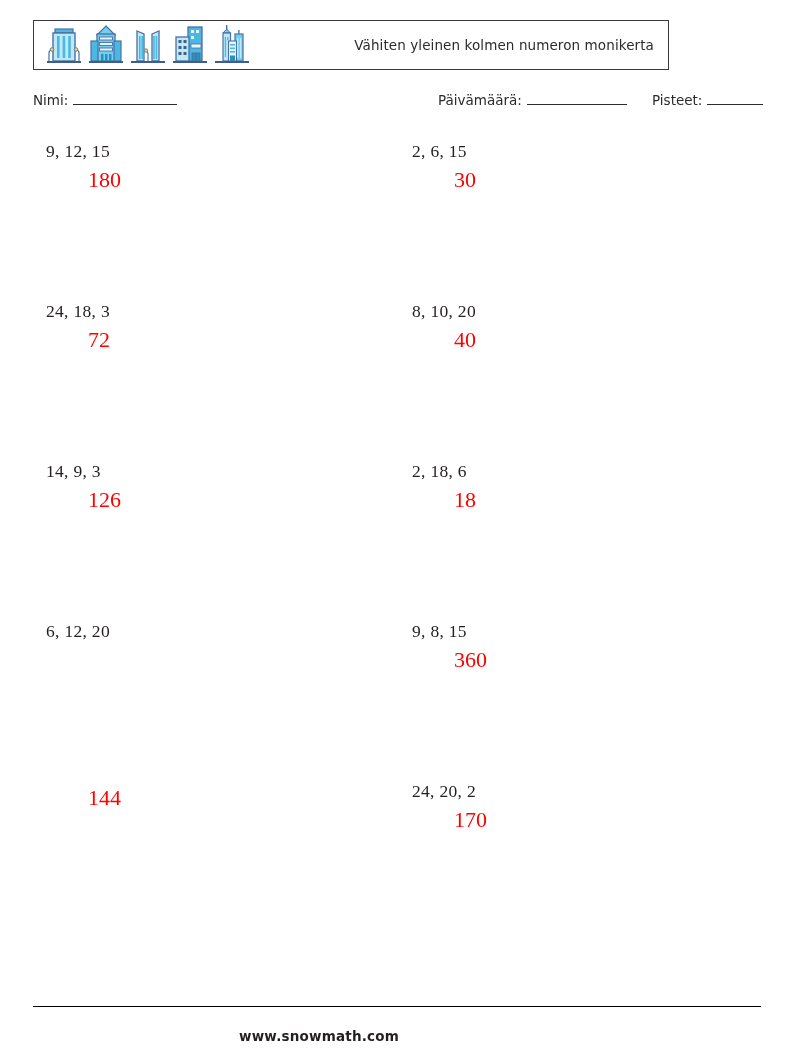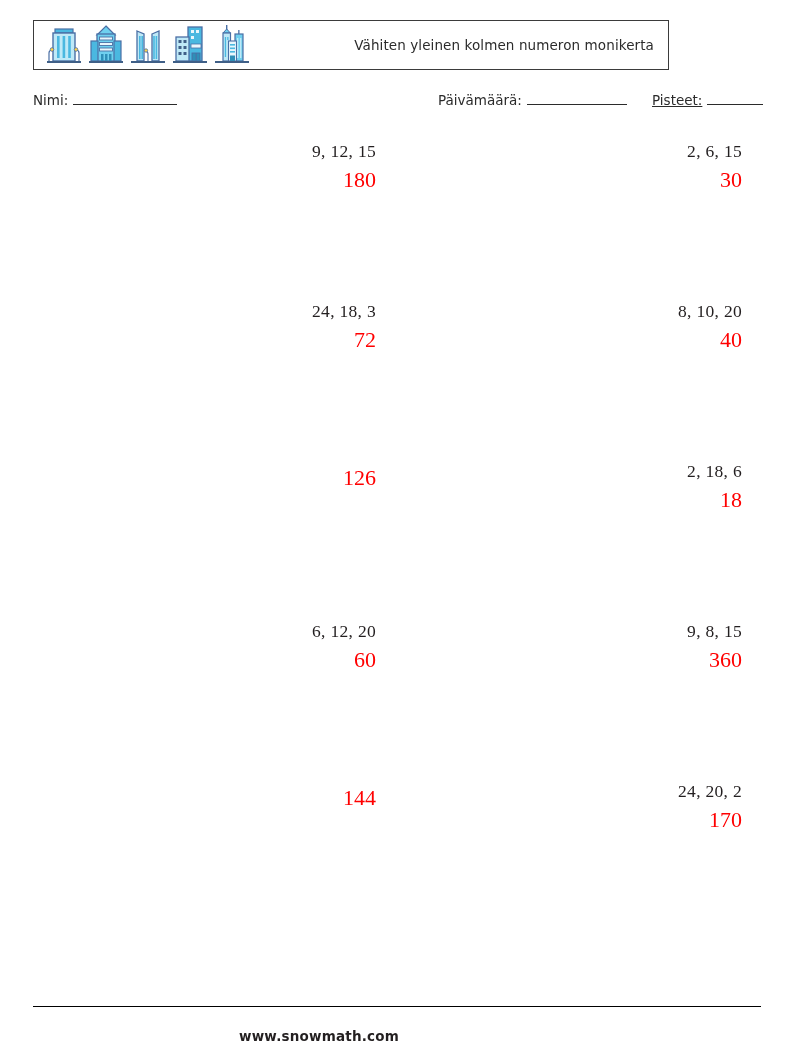--- a/index.html
+++ b/index.html
@@ -74,30 +74,29 @@
   .info-label { margin-right: 5px; }
   .blank-line {
     display: inline-block;
     border-bottom: 1.4px solid #2b2b2b;
     height: 12px;
   }
   .f-name  { left: 0px; }
   .f-name  .blank-line { width: 104px; }
   .f-date  { left: 405px; }
   .f-date  .blank-line { width: 100px; }
-  .f-score { left: 619px; text-decoration: underline; }
+  .f-score { left: 619px; }
   .f-score .blank-line { width: 56px; }
 
   
   .problems {
     position: absolute;
     left: 0px;
     top: 140px;
     width: 794px;
-    text-align: right;
   }
   .prow {
     position: relative;
     height: 160px;
   }
   .cell {
     position: absolute;
     top: 0;
     width: 330px;
   }
@@ -275,32 +274,32 @@
       <div class="answer">72</div>
     </div>
     <div class="cell right">
       <div class="question">8, 10, 20</div>
       <div class="answer">40</div>
     </div>
   </div>
 
   <div class="prow">
     <div class="cell left">
+      <div class="question">14, 9, 3</div>
       <div class="answer">126</div>
     </div>
     <div class="cell right">
       <div class="question">2, 18, 6</div>
       <div class="answer">18</div>
     </div>
   </div>
 
   <div class="prow">
     <div class="cell left">
       <div class="question">6, 12, 20</div>
-      <div class="answer">60</div>
     </div>
     <div class="cell right">
       <div class="question">9, 8, 15</div>
       <div class="answer">360</div>
     </div>
   </div>
 
   <div class="prow">
     <div class="cell left">
       <div class="answer">144</div>

